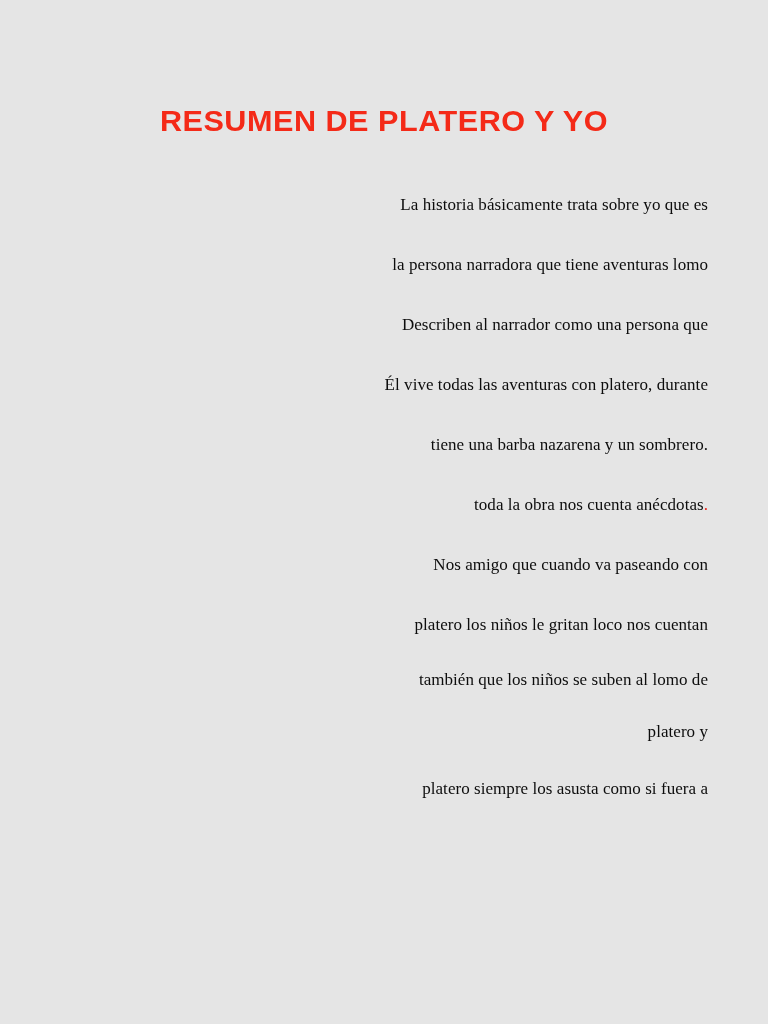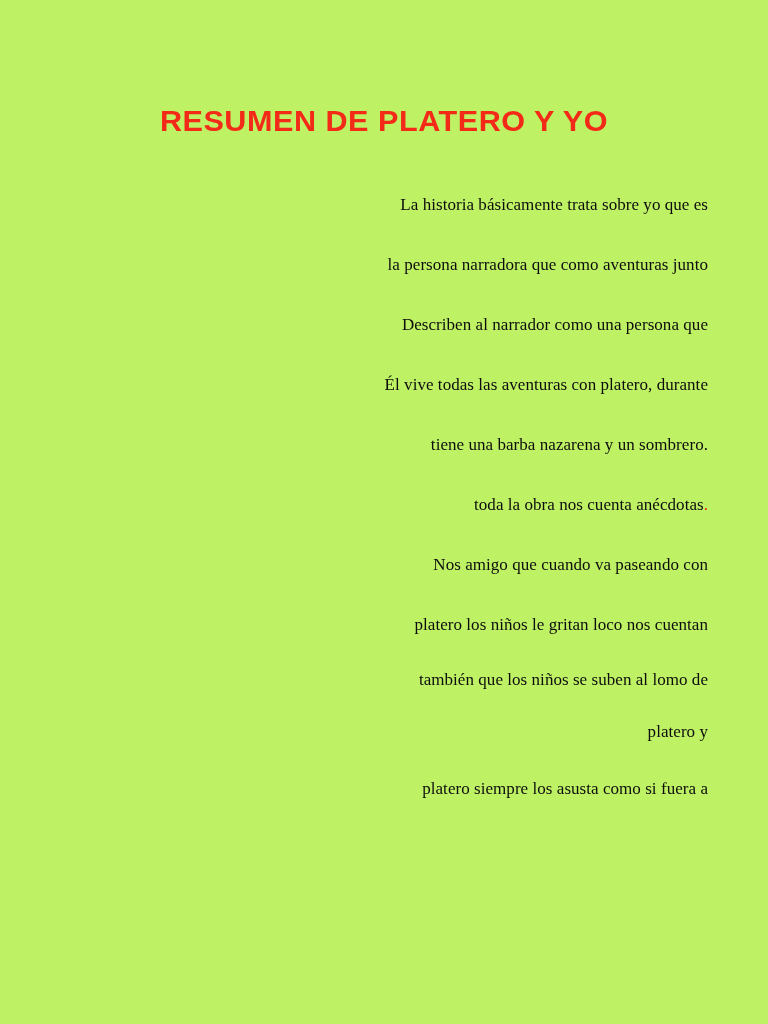--- a/index.html
+++ b/index.html
@@ -13,21 +13,21 @@
     height: 1024px;
     overflow: hidden;
     font-family: "Liberation Serif", "DejaVu Serif", serif;
     -webkit-font-smoothing: antialiased;
   }
 
   #page {
     position: relative;
     width: 768px;
     height: 1024px;
-    background: #bef264;
+    background: #e5e5e5;
     box-sizing: border-box;
   }
 
   
   .doc-title {
     position: absolute;
     left: 0;
     top: 84px;
     width: 768px;
     text-align: center;
@@ -76,21 +76,21 @@
 <body>
 
 <div id="page">
 
   <h1 class="doc-title">RESUMEN DE PLATERO Y YO</h1>
 
   <div class="body-block">
 
     <p class="line">La historia básicamente trata sobre yo que es</p>
 
-    <p class="line">la persona narradora que como aventuras junto</p>
+    <p class="line">la persona narradora que tiene aventuras lomo</p>
 
 
 
     <p class="line">Describen al narrador como una persona que</p>
 
     <p class="line">Él vive todas las aventuras con platero, durante</p>
 
     <p class="line">tiene una barba nazarena y un sombrero.</p>
 
     <p class="line"><span>toda la obra nos cuenta anécdotas</span><span class="red-punct">.</span></p>

